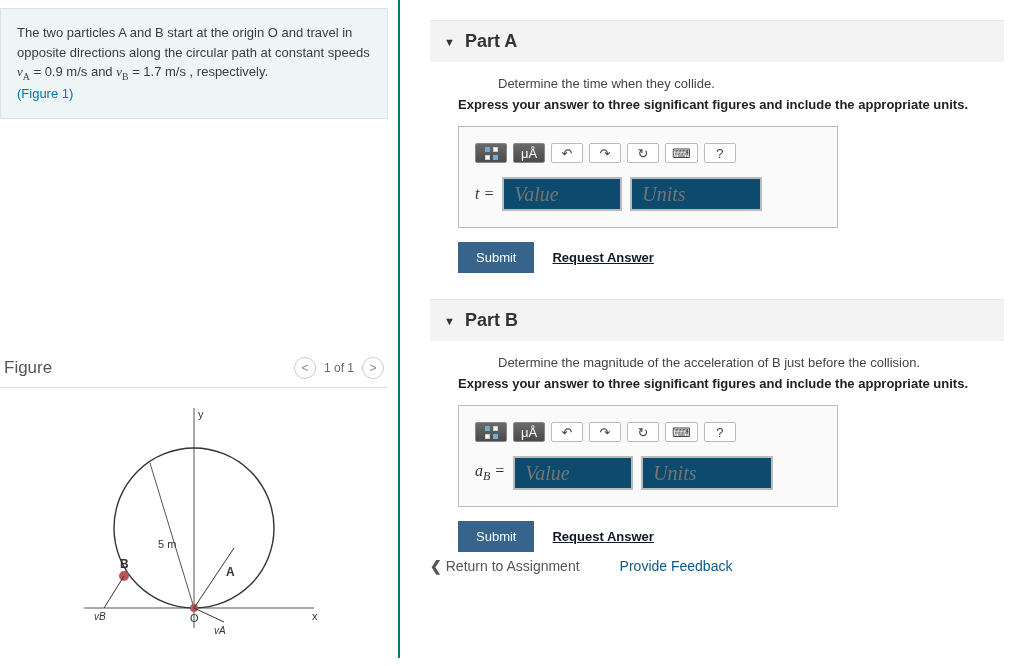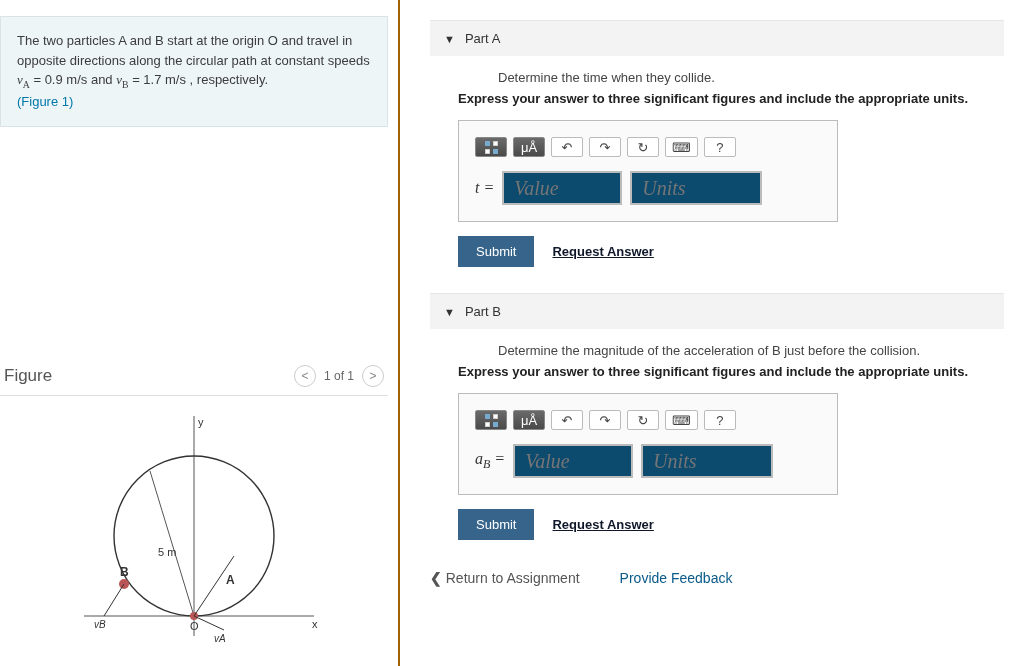--- a/index.html
+++ b/index.html
@@ -4,21 +4,21 @@
 <style>
   * { box-sizing: border-box; margin: 0; padding: 0; }
   body {
     font-family: Arial, Helvetica, sans-serif;
     font-size: 13px;
     color: #333;
     background: #fff;
     width: 1024px;
     display: flex;
   }
-  .left-col { width: 400px; padding: 16px 10px 10px 0; border-right: 2px solid #a16207; }
+  .left-col { width: 400px; padding: 8px 10px 10px 0; border-right: 2px solid #0f766e; }
   .right-col { flex: 1; padding: 0 20px 10px 30px; }
 
   .problem-box {
     background: #eef5f7;
     border: 1px solid #d8e4e8;
     padding: 14px 16px;
     font-size: 13px;
     line-height: 1.5;
     color: #3c3c3c;
   }
@@ -44,21 +44,21 @@
   .figure-canvas { display: flex; justify-content: center; padding-top: 20px; }
 
   .part-block { margin-top: 20px; }
   .part-header {
     background: #f3f3f3;
     padding: 10px 14px;
     display: flex; align-items: center; gap: 10px;
     border-top: 1px solid #e6e6e6;
   }
   .caret { font-size: 11px; color: #333; }
-  .part-title { font-weight: normal; font-size: 13px; }
+  .part-title { font-weight: bold; font-size: 18px; }
 
   .part-body { padding: 14px 8px 6px 28px; }
   .question { color: #444; margin-bottom: 6px; margin-left: 40px; }
   .instruction { font-weight: bold; color: #222; margin-bottom: 14px; }
 
   .answer-panel {
     border: 1px solid #bbb;
     background: #fafafa;
     padding: 16px;
     display: inline-block;
@@ -92,21 +92,21 @@
   .units-input { width: 132px; }
 
   .submit-row { display: flex; align-items: center; gap: 18px; margin-top: 14px; }
   .submit-btn {
     background: #36648b; color: #fff; border: none;
     padding: 8px 18px; font-size: 13px; cursor: pointer;
   }
   .link { color: #0f172a; text-decoration: underline; font-size: 13px; cursor: pointer; font-weight: bold; }
 
   .footer-links {
-    margin-top: 24px; display: flex; gap: 40px; align-items: center;
+    display: flex; gap: 40px; align-items: center;
     font-size: 14px;
   }
   .return { color: #555; cursor: pointer; }
   .return .chev { font-weight: bold; margin-right: 4px; }
   .feedback { color: #0a5a8a; cursor: pointer; }
 
   sub { font-size: 0.75em; }
 </style>
 </head>
 <body>

